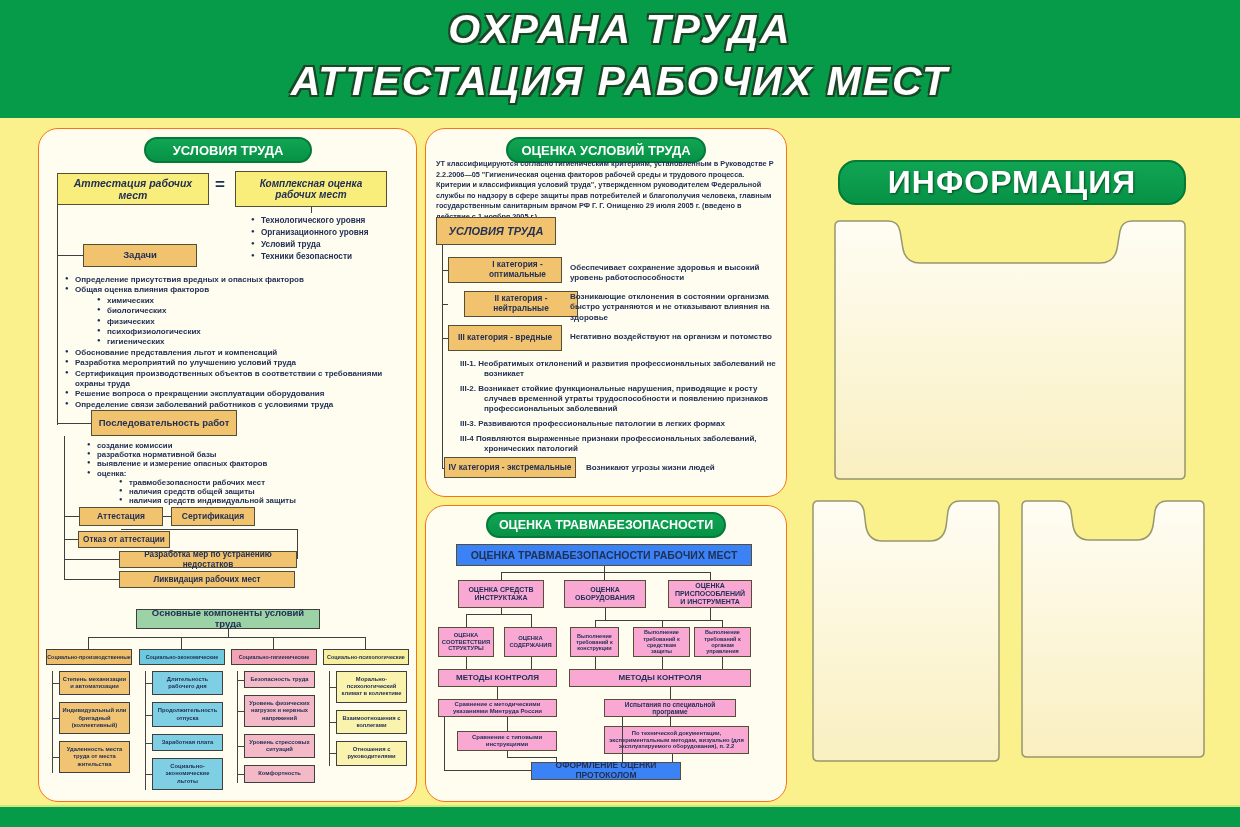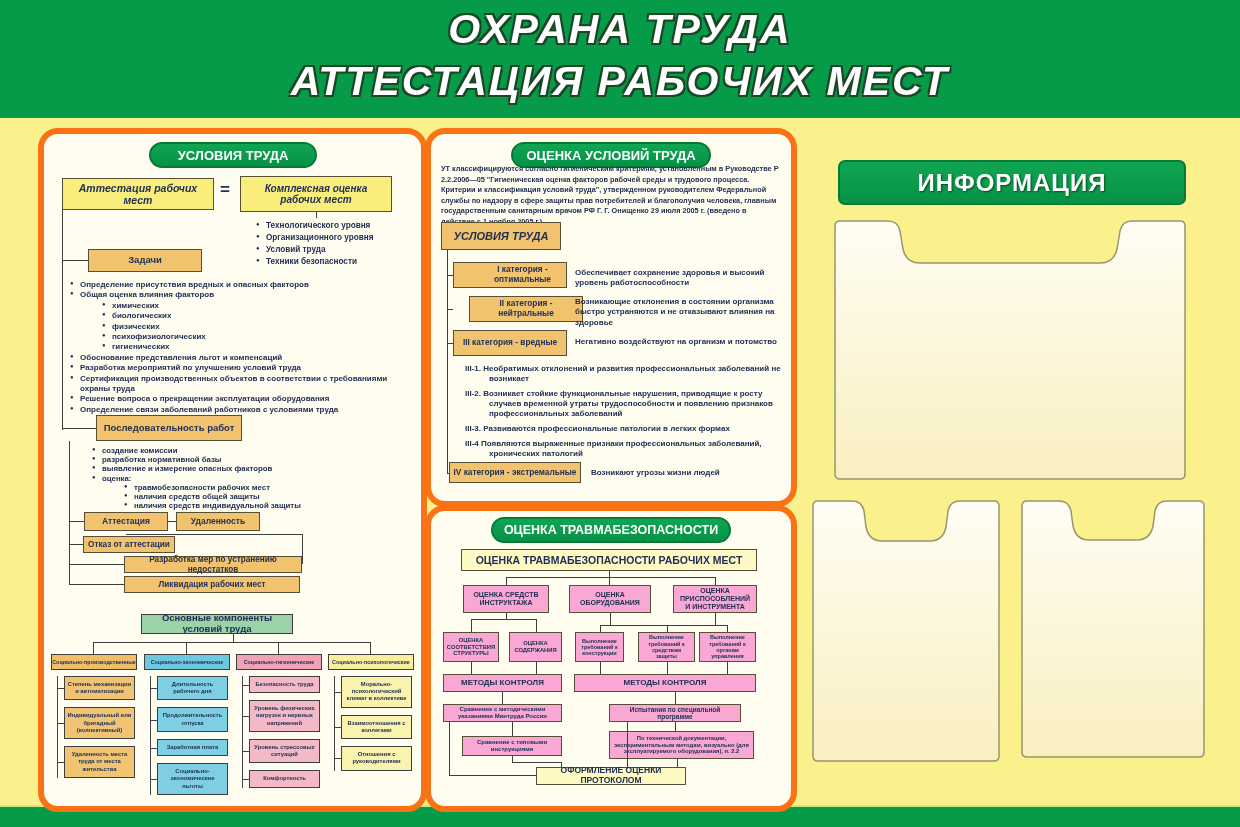--- a/index.html
+++ b/index.html
@@ -4,29 +4,29 @@
 <style>
   html,body{margin:0;padding:0;background:#888;}
   #board{position:relative;width:1240px;height:827px;background:#fbf18c;overflow:hidden;
          font-family:"Liberation Sans",sans-serif;color:#223055;}
   .band{position:absolute;left:0;right:0;background:#069b48;}
   .band-top{top:0;height:118px;}
   .band-bottom{bottom:0;height:20px;border-top:2px solid #cfe87a;}
   .main-title{position:absolute;left:0;width:100%;text-align:center;color:#fff;
     font-weight:bold;font-style:italic;font-size:41px;letter-spacing:2px;
     text-shadow:-2px -2px 0 #1b4727,2px -2px 0 #1b4727,-2px 2px 0 #1b4727,2px 2px 0 #1b4727;}
-  .panel{position:absolute;background:#fffdf0;border:6px solid #f97316;border-radius:20px;}
+  .panel{position:absolute;background:#fffdf0;border:1px solid #f97316;border-radius:20px;}
   .pill{position:absolute;background:linear-gradient(#10a553,#079246);color:#fff;border:2px solid #047a38;
     border-radius:14px;font-weight:bold;display:flex;align-items:center;justify-content:center;
     text-align:center;box-sizing:border-box;}
   .box{position:absolute;border:1px solid #564f35;display:flex;align-items:center;justify-content:center;
     text-align:center;font-weight:bold;box-sizing:border-box;padding:1px 3px;line-height:1.15;}
   .it{font-style:italic;}
   .orange{background:#f2c36e;} .yellowb{background:#f9ee7c;} .blueb{background:#f9a8d4;}
-  .pinkb{background:#fef9c3;} .greenb{background:#9bd2a6;}
+  .pinkb{background:#3b82f6;} .greenb{background:#9bd2a6;}
   .hline,.vline{position:absolute;background:#3f3f3f;}
   .hline{height:1px;} .vline{width:1px;}
   .blist{list-style:none;margin:0;padding:0;position:absolute;font-weight:bold;}
   .blist li{position:relative;padding-left:10px;}
   .blist li::before{content:"\25CF";position:absolute;left:0;top:0;font-size:0.75em;}
   .blist .sub{position:static;margin-left:22px;}
   .numlist{list-style:none;margin:0;padding:0;position:absolute;font-weight:bold;}
   .numlist li{margin-bottom:5px;padding-left:24px;text-indent:-24px;}
   .comp-col{position:absolute;width:84px;}
   .comp-head{position:relative;width:100%;min-height:14px;font-size:5.4px;display:flex;align-items:center;
@@ -94,32 +94,32 @@
             <li>травмобезопасности рабочих мест</li>
             <li>наличия средств общей защиты</li>
             <li>наличия средств индивидуальной защиты</li>
           </ul></li>
       </ul>
 
     <div class="vline" style="left:25px;top:307px;height:143px;"></div>
     <div class="hline" style="left:25px;top:387px;width:15px;"></div>
     <div class="box orange" style="left:40px;top:378px;width:84px;height:19px;font-size:8.5px;">Аттестация</div>
     <div class="hline" style="left:124px;top:387px;width:8px;"></div>
-    <div class="box orange" style="left:132px;top:378px;width:84px;height:19px;font-size:8.5px;">Удаленность</div>
+    <div class="box orange" style="left:132px;top:378px;width:84px;height:19px;font-size:8.5px;">Сертификация</div>
     <div class="hline" style="left:82px;top:400px;width:176px;"></div>
     <div class="vline" style="left:258px;top:400px;height:30px;"></div>
 
     <div class="hline" style="left:25px;top:410px;width:14px;"></div>
     <div class="box orange" style="left:39px;top:402px;width:92px;height:17px;font-size:8.2px;">Отказ от аттестации</div>
     <div class="hline" style="left:25px;top:430px;width:55px;"></div>
     <div class="box orange" style="left:80px;top:422px;width:178px;height:17px;font-size:8.2px;">Разработка мер по устранению недостатков</div>
     <div class="hline" style="left:25px;top:450px;width:55px;"></div>
     <div class="box orange" style="left:80px;top:442px;width:176px;height:17px;font-size:8.2px;">Ликвидация рабочих мест</div>
 
-    <div class="box greenb" style="left:97px;top:480px;width:152px;height:20px;font-size:9.5px;border-color:#3f3f3f;">Основные компоненты условий труда</div>
+    <div class="box greenb" style="left:97px;top:480px;width:184px;height:20px;font-size:9.5px;border-color:#3f3f3f;">Основные компоненты условий труда</div>
     <div class="vline" style="left:189px;top:500px;height:8px;"></div>
     <div class="hline" style="left:49px;top:508px;width:278px;"></div>
     <div class="vline" style="left:49px;top:508px;height:12px;"></div>
     <div class="vline" style="left:142px;top:508px;height:12px;"></div>
     <div class="vline" style="left:234px;top:508px;height:12px;"></div>
     <div class="vline" style="left:326px;top:508px;height:12px;"></div>
 
     <div class="comp-col" style="left:7px;top:520px;">
       <div class="comp-head h-orange" style="border:1px solid #3f3f3f;font-weight:bold;">Социально-производственные</div>
       <ul class="comp-items c-orange">
@@ -242,21 +242,21 @@
     <div class="hline" style="left:18px;top:264px;width:87px;"></div>
     <div class="vline" style="left:81px;top:245px;height:6px;"></div>
     <div class="hline" style="left:81px;top:251px;width:49px;"></div>
     <div class="vline" style="left:130px;top:251px;height:5px;"></div>
     <div class="vline" style="left:246px;top:248px;height:8px;"></div>
     <div class="vline" style="left:196px;top:211px;height:45px;"></div>
 
     <div class="box pinkb" style="left:105px;top:256px;width:150px;height:18px;font-size:8.5px;">ОФОРМЛЕНИЕ ОЦЕНКИ ПРОТОКОЛОМ</div>
   </div>
 
-  <div class="pill" style="left:838px;top:160px;width:348px;height:45px;font-size:24px;letter-spacing:1px;border-radius:7px;text-shadow:1px 1px 2px #044d24;">ИНФОРМАЦИЯ</div>
+  <div class="pill" style="left:838px;top:160px;width:348px;height:45px;font-size:32px;letter-spacing:1px;border-radius:18px;text-shadow:1px 1px 2px #044d24;">ИНФОРМАЦИЯ</div>
 
   <svg class="pocket" style="left:834px;top:220px;" width="352" height="260" viewBox="0 0 352 260">
     <defs>
         <linearGradient id="pg1" x1="0" y1="0" x2="0" y2="1">
       <stop offset="0" stop-color="#fffdf4"></stop>
           <stop offset="1" stop-color="#f9efc0"></stop>
         </linearGradient>
       </defs>
     <path d="M6,1 H54 Q64,1 66,11 L69,29 Q72,43 86,43 H266 Q280,43 283,29 L286,11 Q288,1 298,1 H346 Q351,1 351,6 V254 Q351,259 346,259 H6 Q1,259 1,254 V6 Q1,1 6,1 Z" fill="url(#pg1)" stroke="#97976e" stroke-width="1.5"></path>
   </svg>

